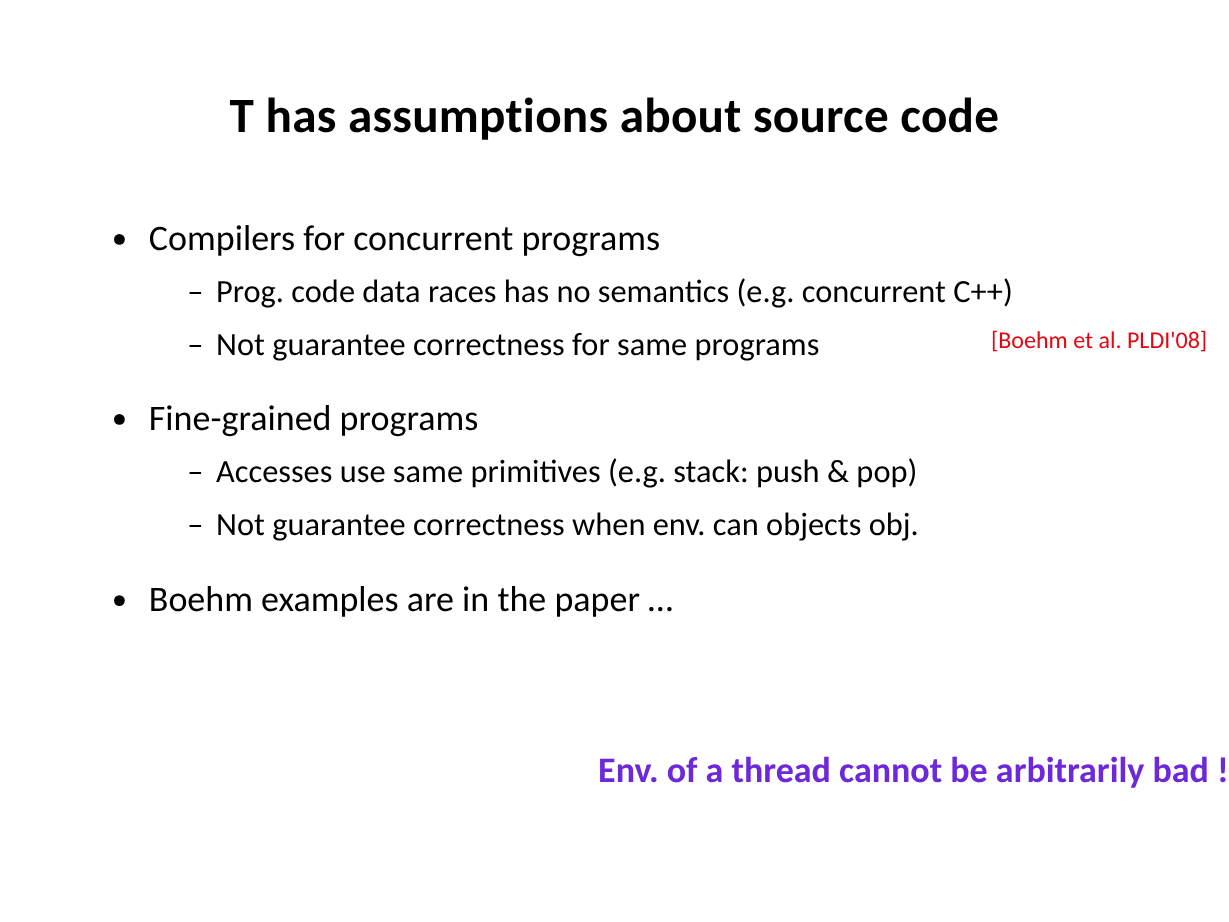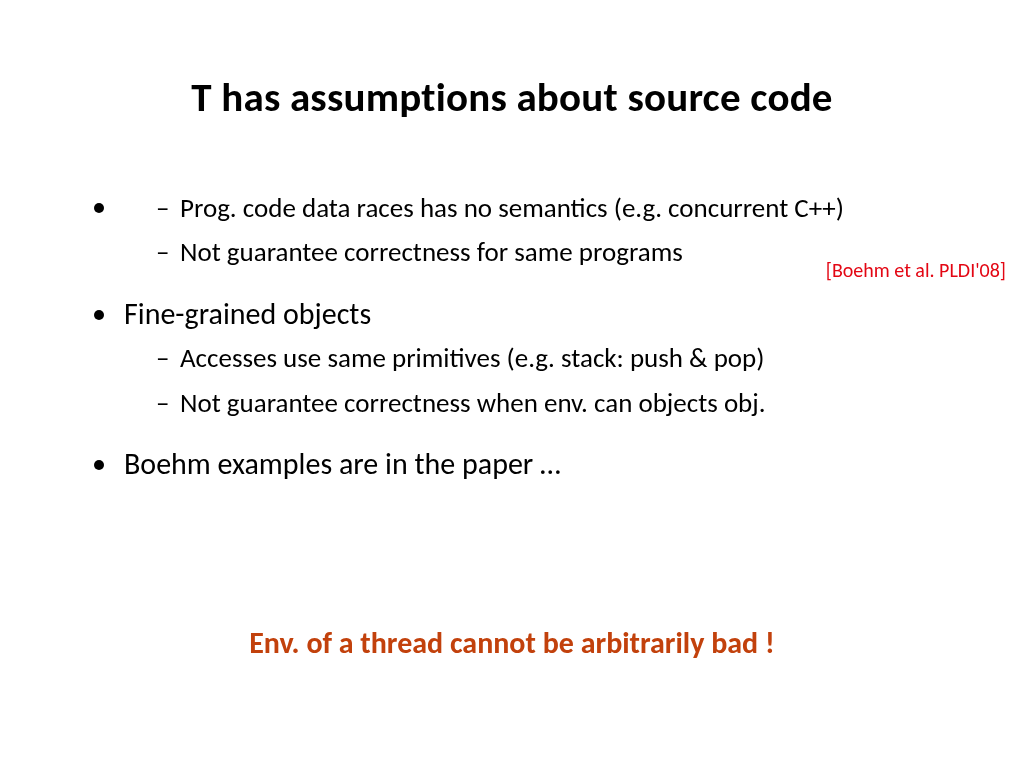--- a/index.html
+++ b/index.html
@@ -60,57 +60,58 @@
   }
   ul.level2 > li::before {
     content: "–";
     position: absolute;
     left: 0;
     top: 0;
   }
   .gap-top { margin-top: 24px !important; }
   .citation {
     position: absolute;
-    top: 258px;
+    top: 272px;
     right: 18px;
     color: #e30613;
     font-size: 20px;
   }
   .callout {
     position: absolute;
     top: 624px;
     left: 0;
     width: 1024px;
-    text-align: center;
-    color: #c2410c;
+    text-align: right;
+    color: #6d28d9;
     font-size: 30px;
     font-weight: 700;
   }
 </style>
 </head>
 <body>
 
 <div class="slide">
 
   <div class="title">T has assumptions about source code</div>
 
   <div class="body">
     <ul class="level1">
       <li>
+        <span>Compilers for concurrent programs</span>
         <ul class="level2">
           <li>
             <span>Prog. code data races has no semantics (e.g. concurrent C++)</span>
           </li>
           <li>
             <span>Not guarantee correctness for same programs</span>
           </li>
         </ul>
       </li>
       <li class="gap-top">
-        <span>Fine-grained objects</span>
+        <span>Fine-grained programs</span>
         <ul class="level2">
           <li>
             <span>Accesses use same primitives (e.g. stack: push &amp; pop)</span>
           </li>
           <li>
             <span>Not guarantee correctness when env. can objects obj.</span>
           </li>
         </ul>
       </li>
       <li class="gap-top">

